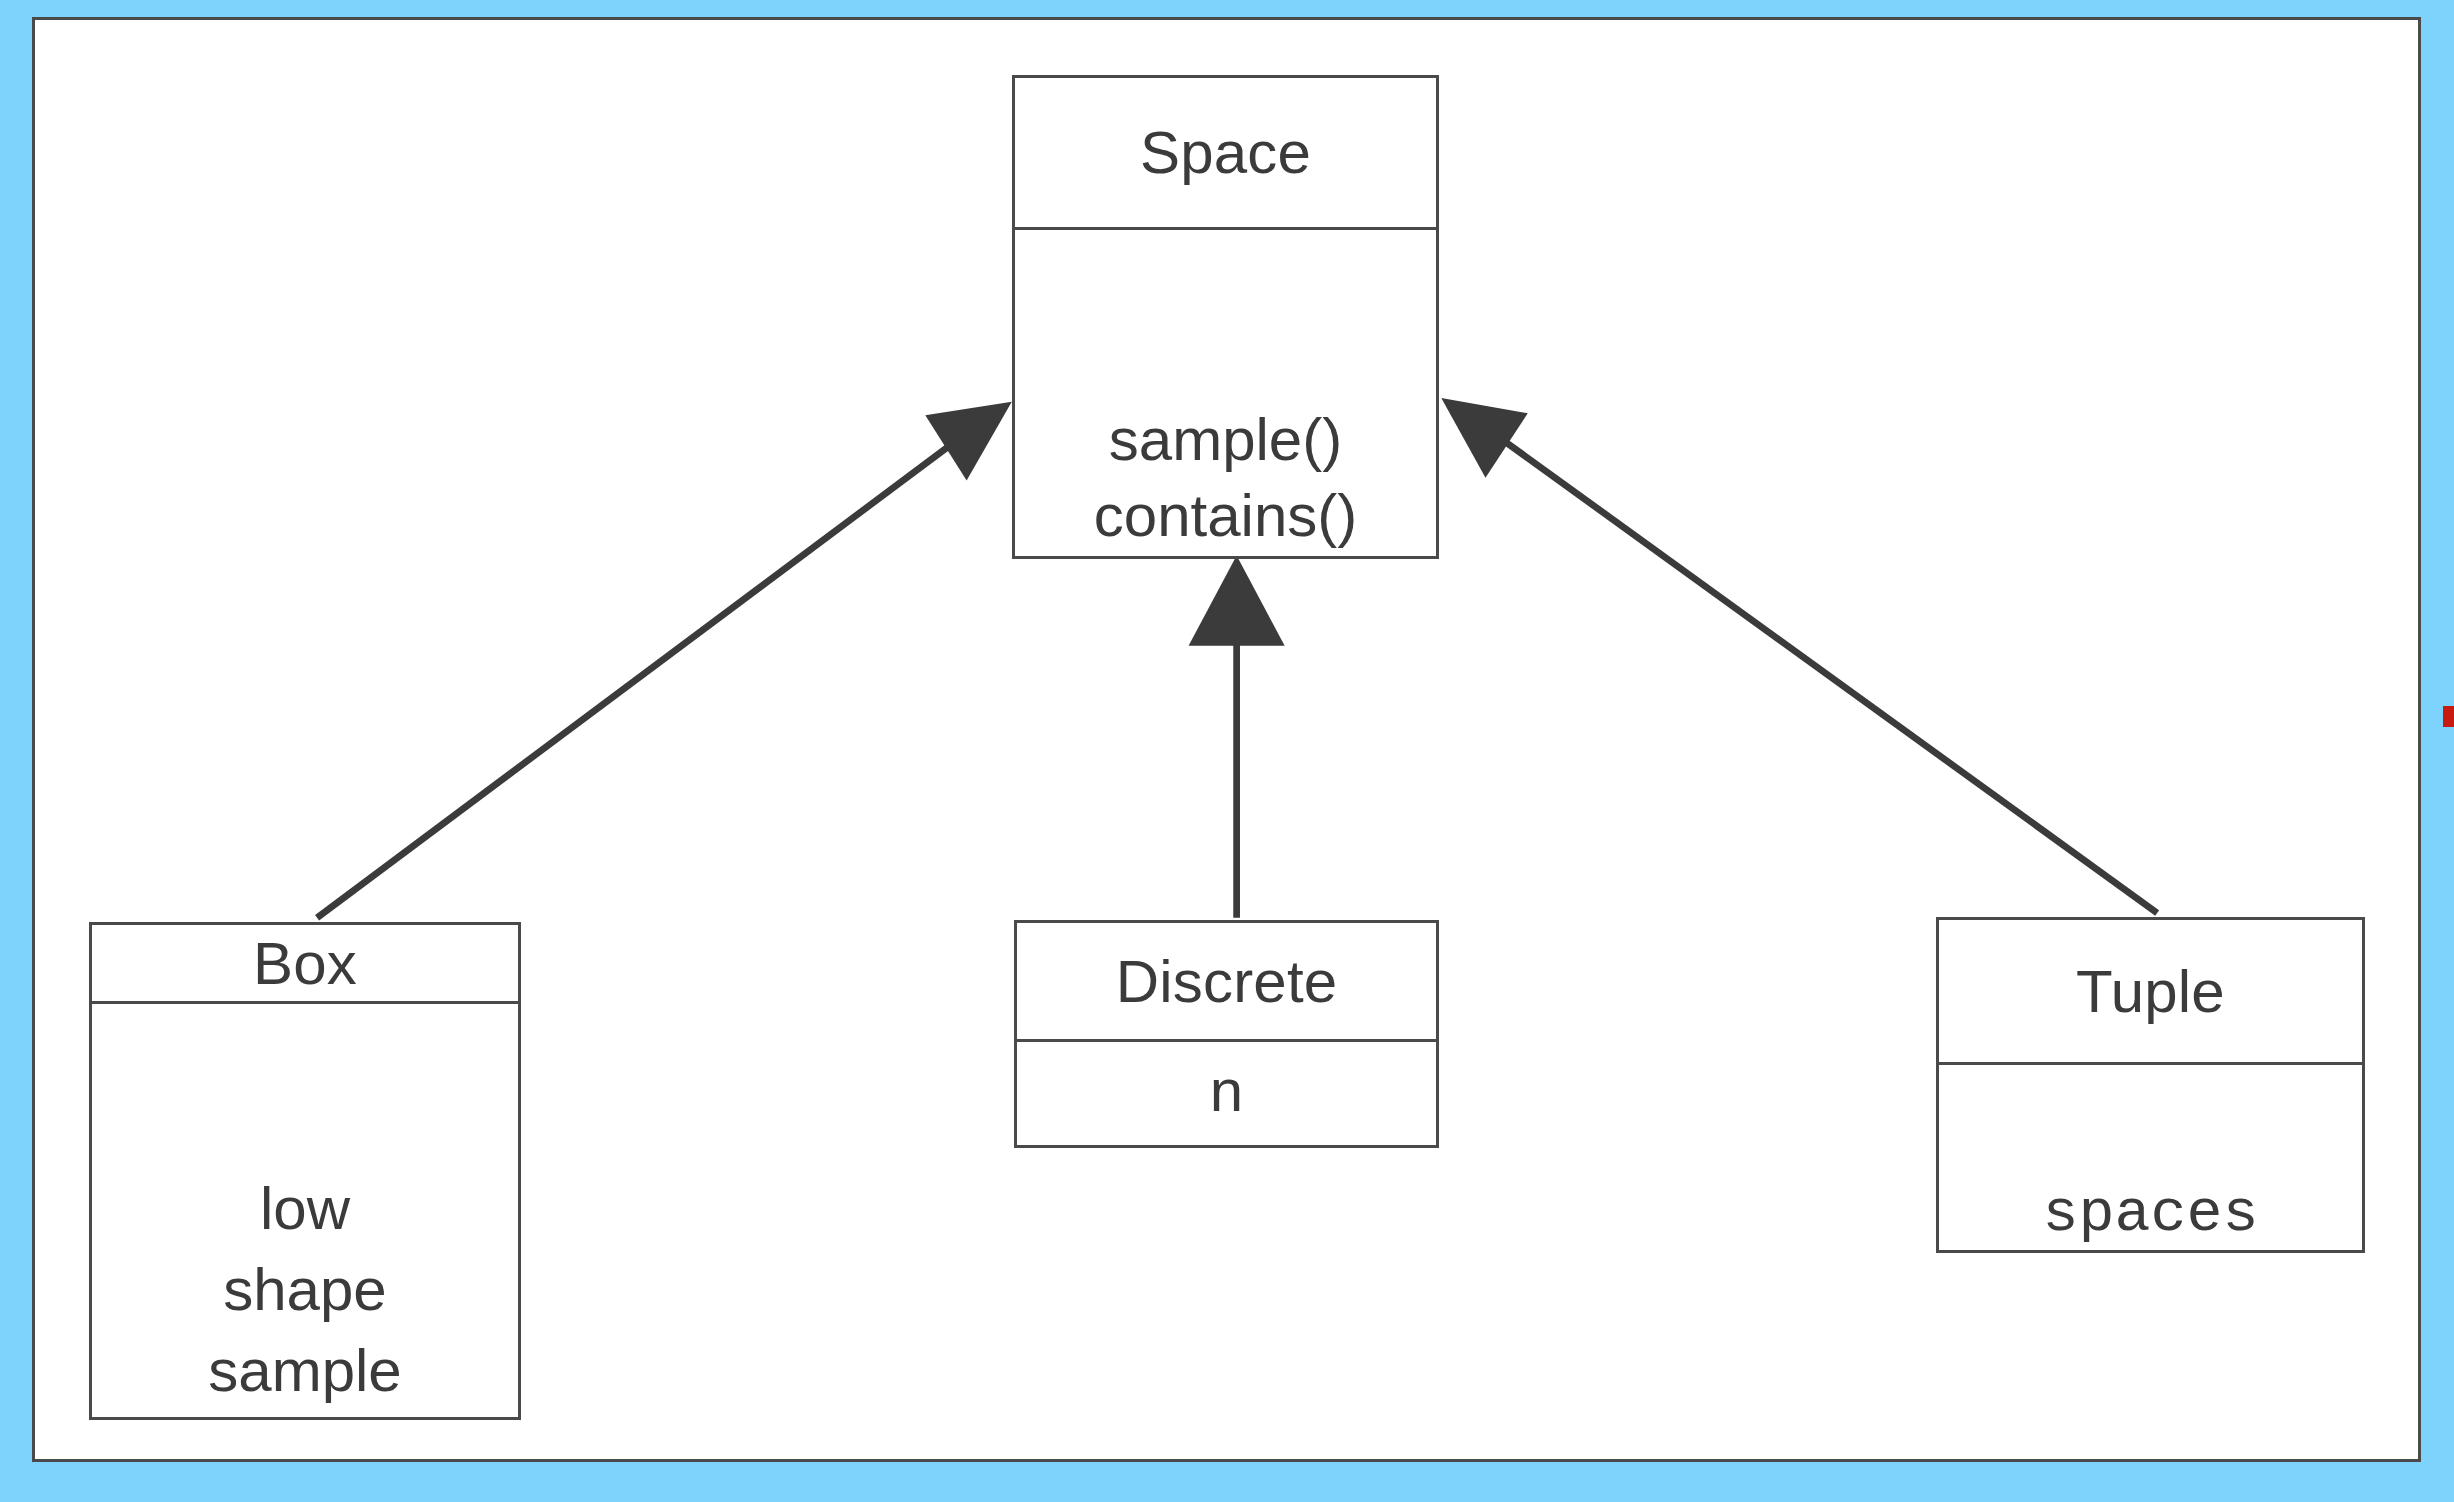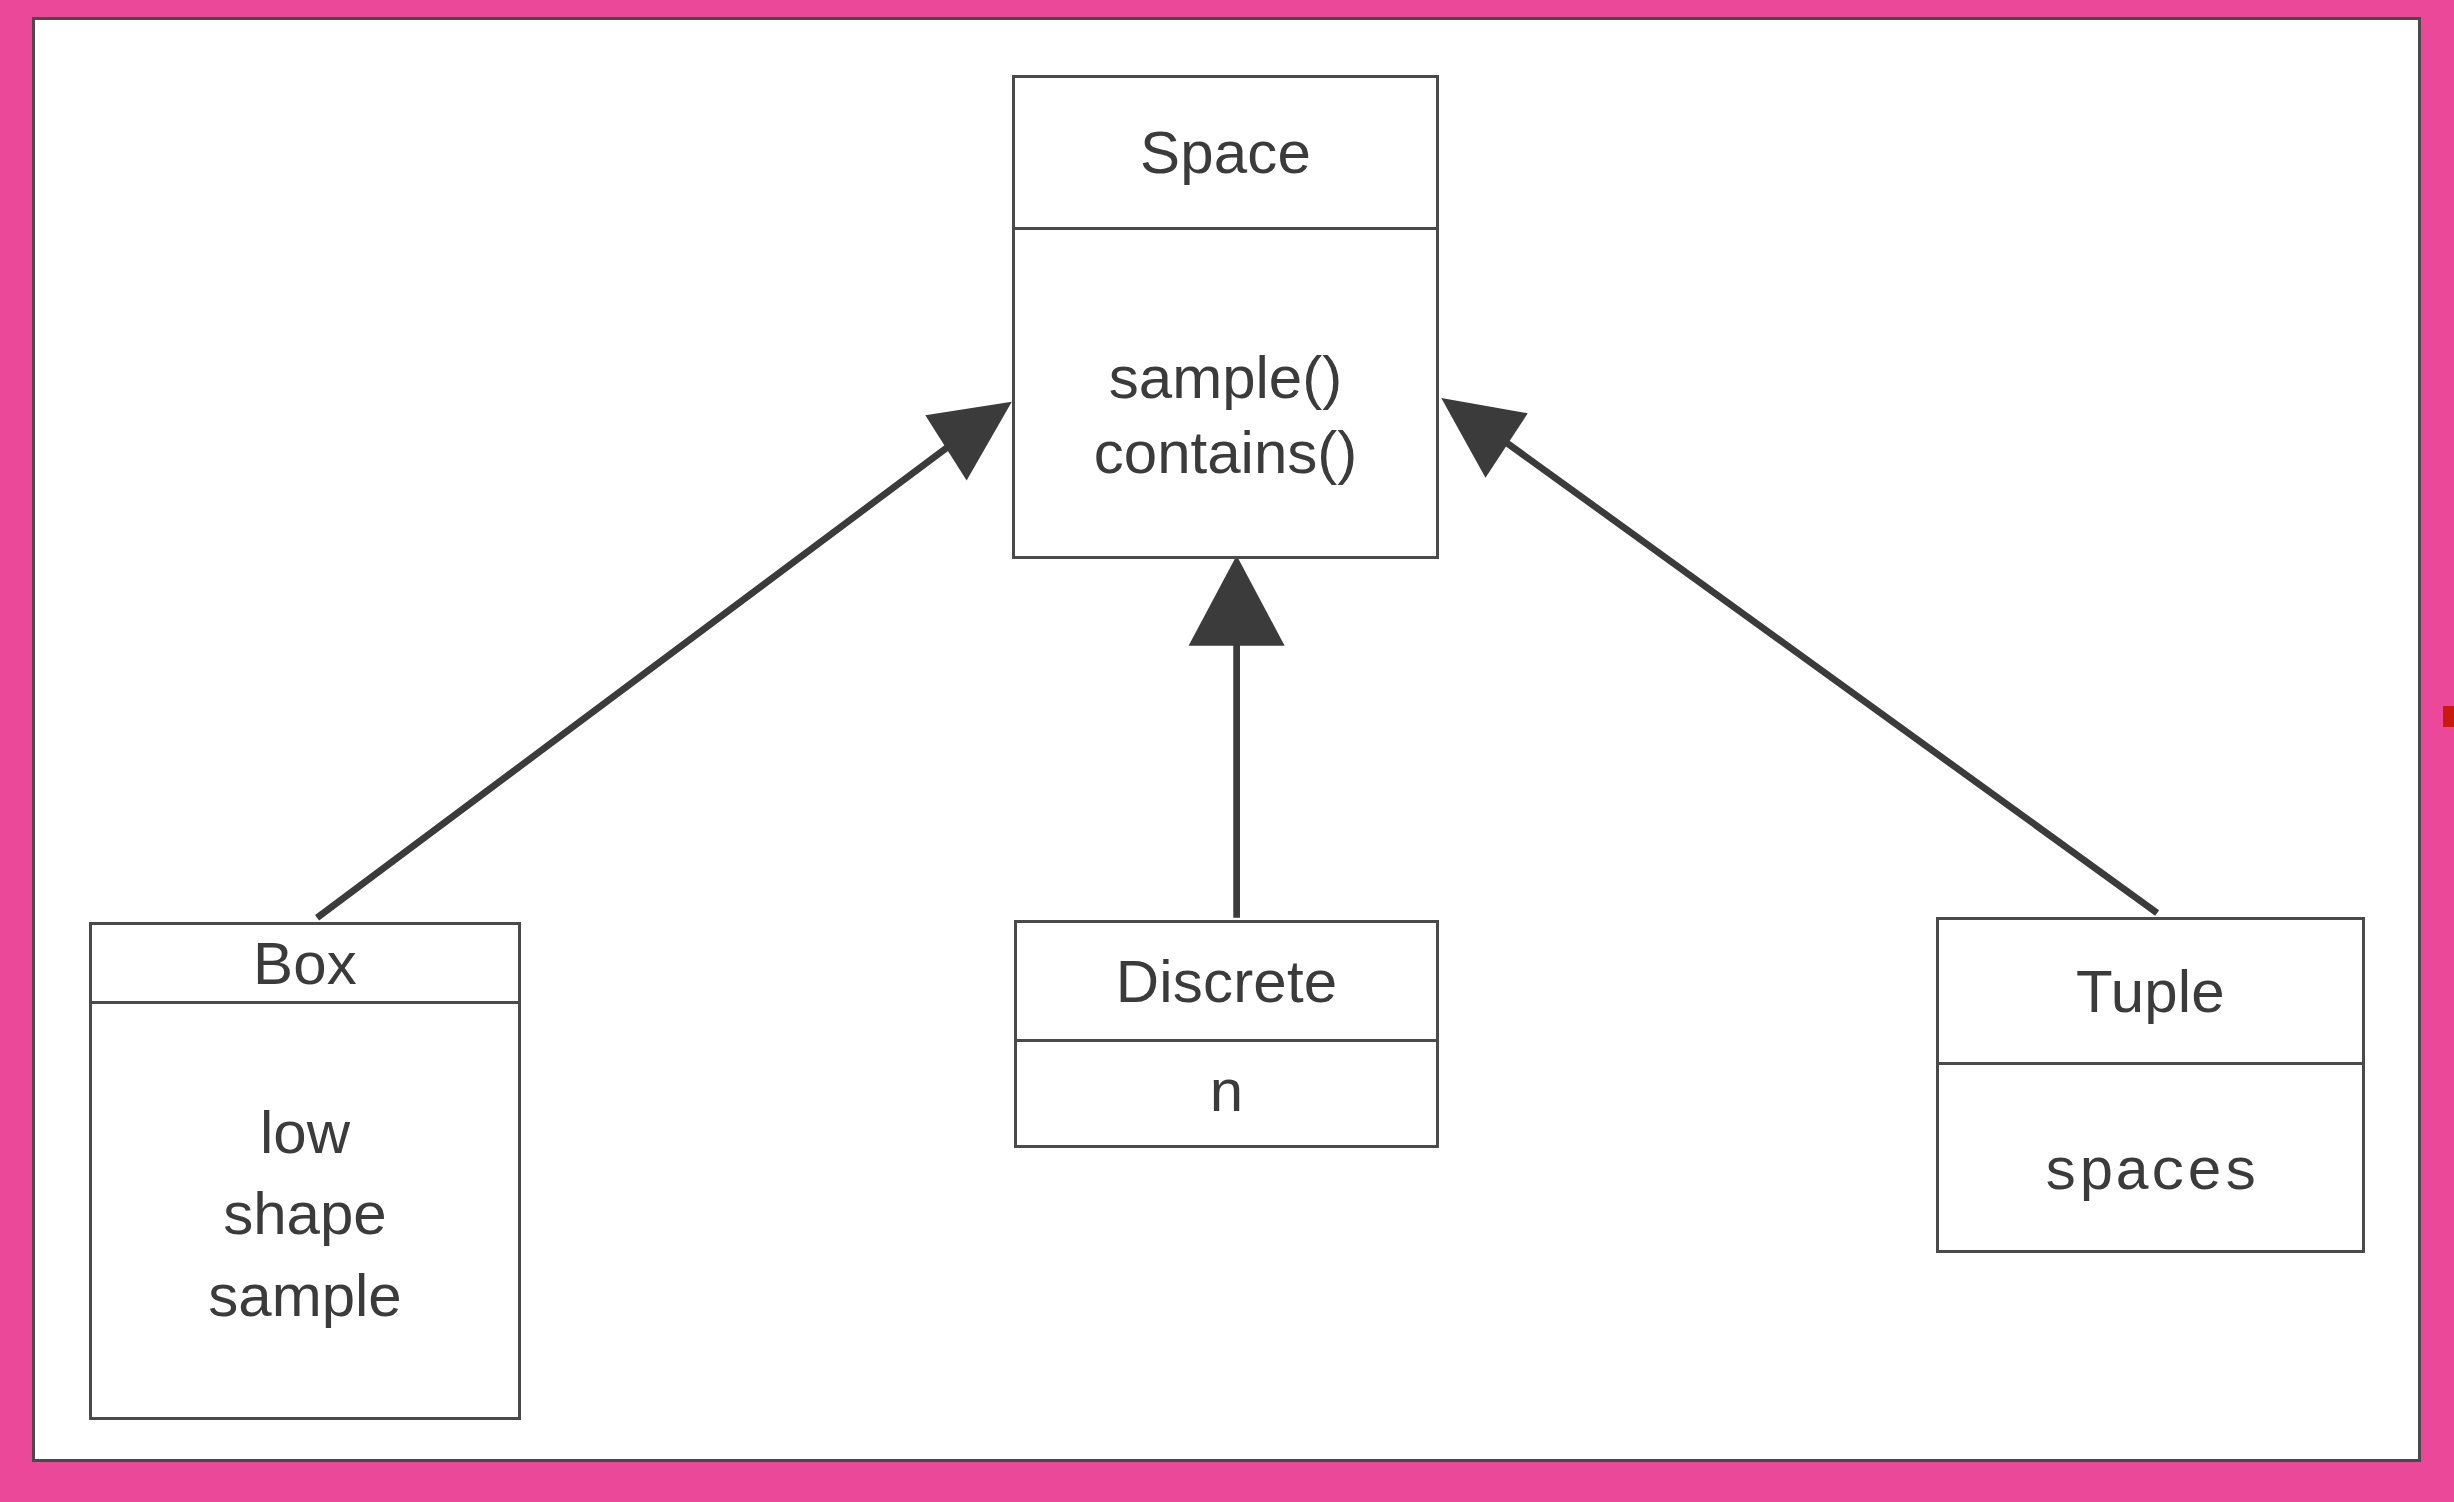--- a/index.html
+++ b/index.html
@@ -8,21 +8,21 @@
     padding: 0;
     background: #ffffff;
   }
   body {
     font-family: "Liberation Sans", sans-serif;
   }
   #canvas {
     position: relative;
     width: 2455px;
     height: 1503px;
-    background: #ec4899;
+    background: #7dd3fc;
     overflow: hidden;
   }
   
   #diagram-frame {
     position: absolute;
     left: 32px;
     top: 17.3px;
     width: 2389px;
     height: 1445px;
     border: 3.8px solid #4a4a4a;
@@ -57,21 +57,21 @@
     line-height: 1.05;
     letter-spacing: 0.2px;
     white-space: nowrap;
   }
   .uml-class-members {
     box-sizing: border-box;
     border-top: 3.8px solid #4a4a4a;
     display: flex;
     flex-direction: column;
     align-items: center;
-    justify-content: center;
+    justify-content: flex-end;
     color: #3b3b3b;
     font-size: 60px;
     line-height: 1.16;
     overflow: hidden;
   }
   .uml-member {
     white-space: nowrap;
     text-align: center;
   }
 

